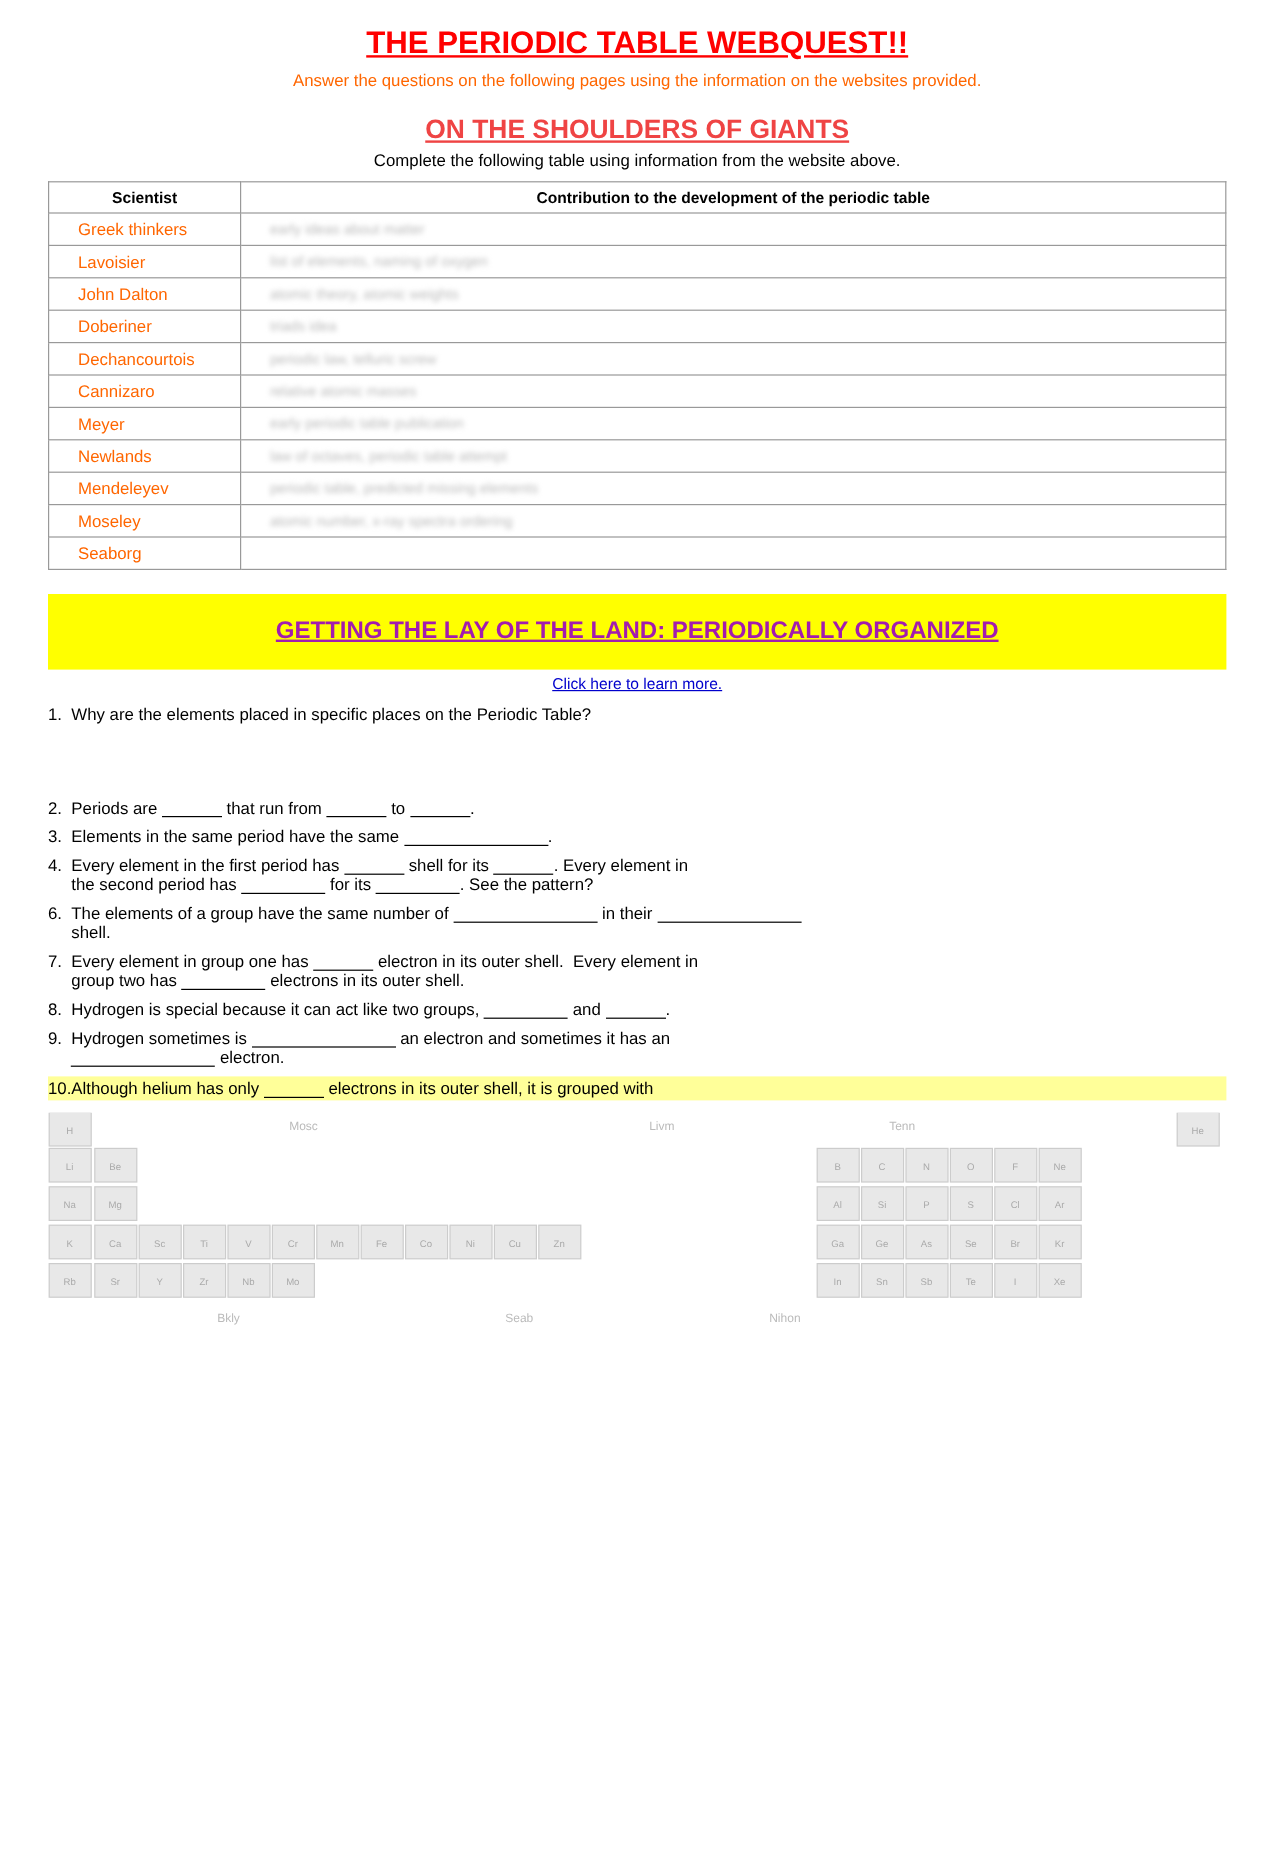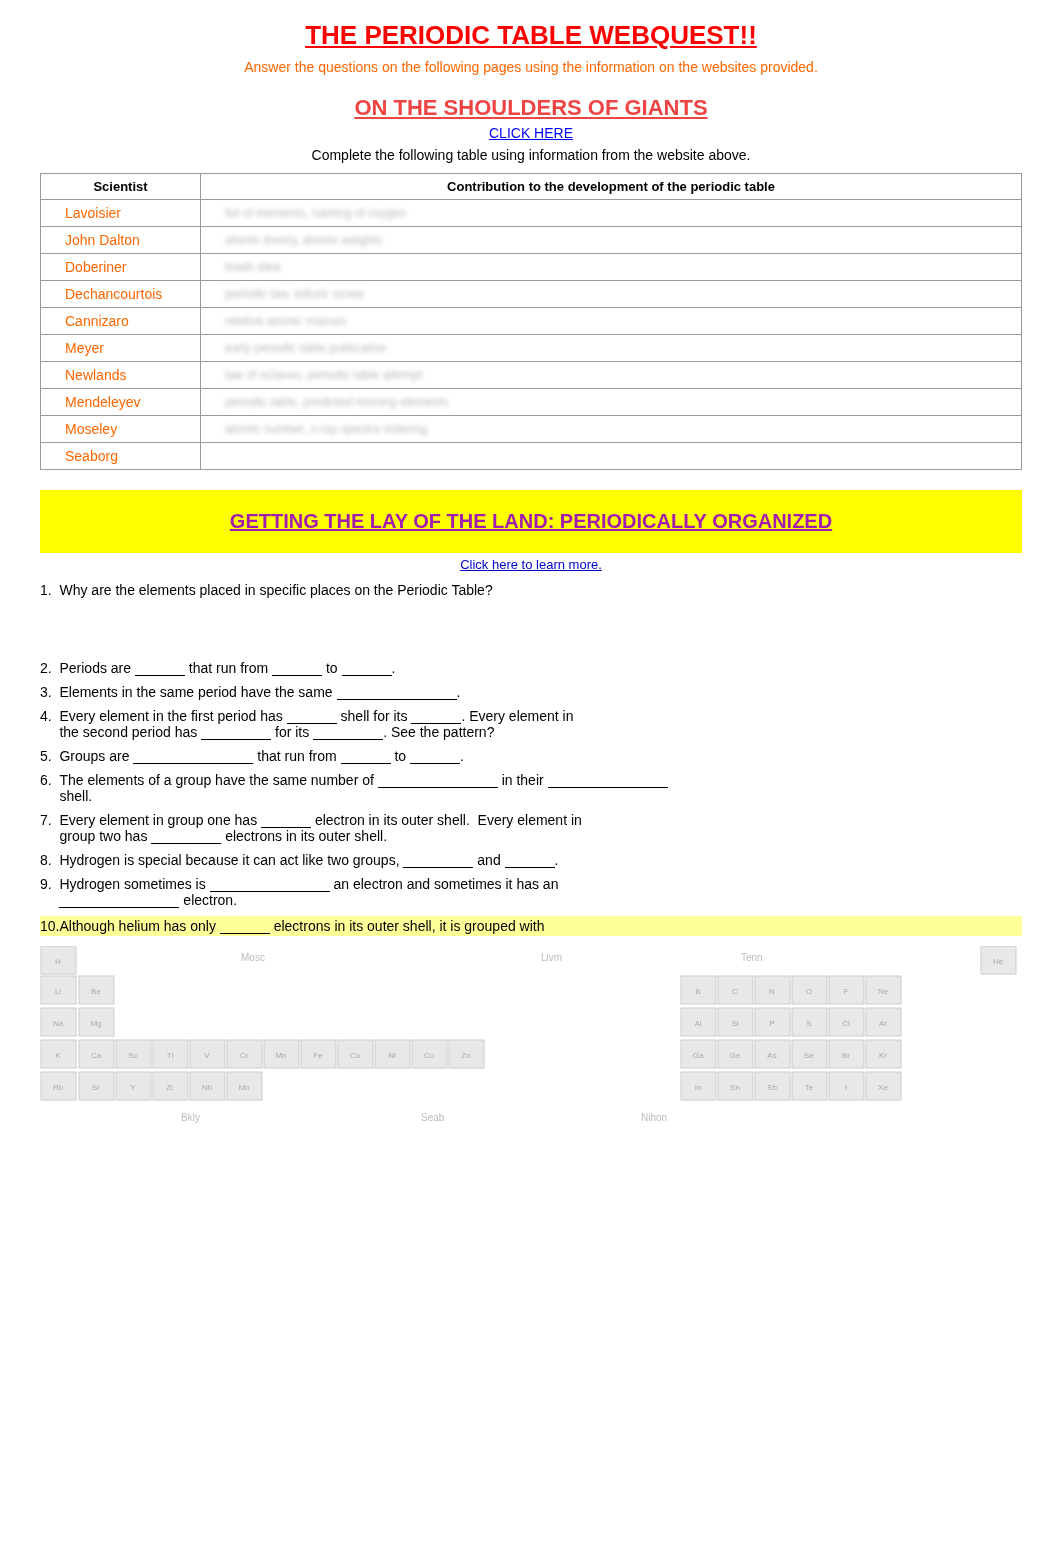--- a/index.html
+++ b/index.html
@@ -139,32 +139,35 @@
 </head>
 <body>
 
 <h1 class="page-title">THE PERIODIC TABLE WEBQUEST!!</h1>
 
 <p class="subtitle">Answer the questions on the following pages using the information on the websites provided.</p>
 
 <div>
   <h2 class="section-title">ON THE SHOULDERS OF GIANTS</h2>
 
-  <a class="click-here-link" href="#">CLICK HERE</a>
 
   <p class="section-instruction">Complete the following table using information from the website above.</p>
 
   <table class="data-table">
     <thead>
       <tr>
         <th>Scientist</th>
         <th>Contribution to the development of the periodic table</th>
       </tr>
     </thead>
     <tbody id="table-body">
+    <tr>
+          <td class="scientist-col">Greek thinkers</td>
+          <td class="contribution-col"><span class="blurred-text" style="filter: blur(2px);">early ideas about matter</span></td>
+        </tr>
         <tr>
           <td class="scientist-col">Lavoisier</td>
           <td class="contribution-col"><span class="blurred-text" style="filter: blur(2px);">list of elements, naming of oxygen</span></td>
         </tr>
         <tr>
           <td class="scientist-col">John Dalton</td>
           <td class="contribution-col"><span class="blurred-text" style="filter: blur(2px);">atomic theory, atomic weights</span></td>
         </tr>
         <tr>
           <td class="scientist-col">Doberiner</td>
@@ -221,23 +224,20 @@
 
     <p style="margin-bottom:8px; font-size:14px;">
       3.&nbsp;&nbsp;Elements in the same period have the same <span class="blank blank-long"></span>.
     </p>
 
     <p style="margin-bottom:8px; font-size:14px;">
       4.&nbsp;&nbsp;Every element in the first period has <span class="blank blank-short"></span> shell for its <span class="blank blank-short"></span>. Every element in<br>
       &nbsp;&nbsp;&nbsp;&nbsp;&nbsp;the second period has <span class="blank"></span> for its <span class="blank"></span>. See the pattern?
     </p>
 
-    <p style="margin-bottom:8px; font-size:14px;">
-      5.&nbsp;&nbsp;Groups are <span class="blank blank-long"></span> that run from <span class="blank blank-short"></span> to <span class="blank blank-short"></span>.
-    </p>
 
     <p style="margin-bottom:8px; font-size:14px;">
       6.&nbsp;&nbsp;The elements of a group have the same number of <span class="blank blank-long"></span> in their <span class="blank blank-long"></span><br>
       &nbsp;&nbsp;&nbsp;&nbsp;&nbsp;shell.
     </p>
 
     <p style="margin-bottom:8px; font-size:14px;">
       7.&nbsp;&nbsp;Every element in group one has <span class="blank blank-short"></span> electron in its outer shell.&nbsp;&nbsp;Every element in<br>
       &nbsp;&nbsp;&nbsp;&nbsp;&nbsp;group two has <span class="blank"></span> electrons in its outer shell.
     </p>

